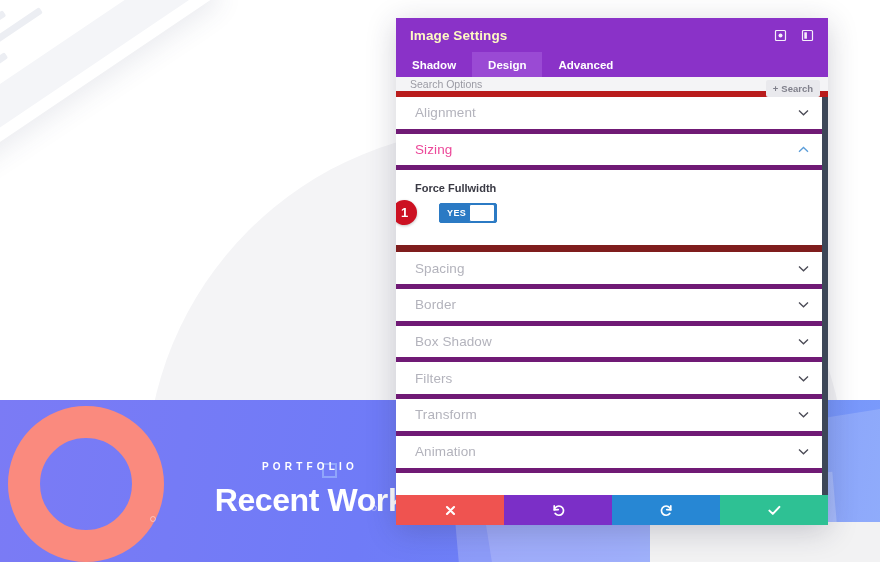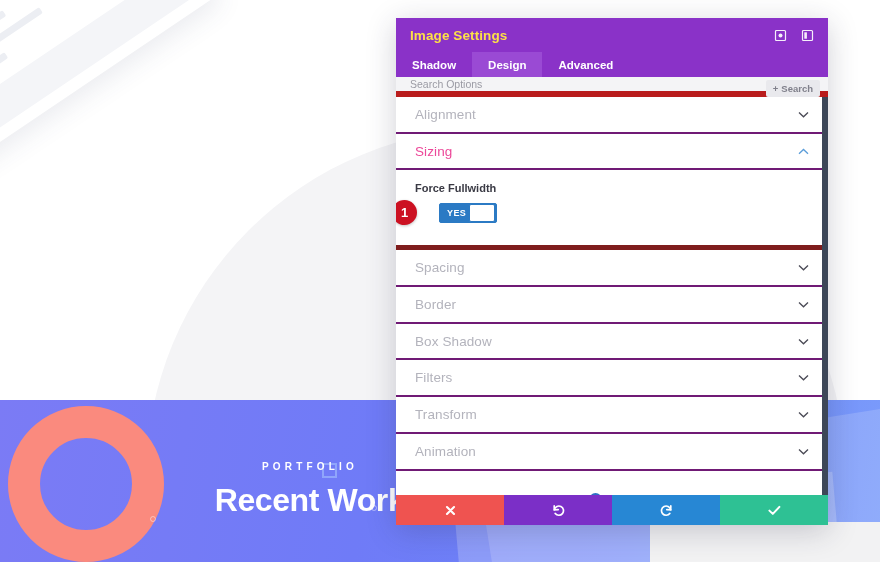--- a/index.html
+++ b/index.html
@@ -178,21 +178,21 @@
 
   .modal-header {
     height: 34px;
     background: #8a32c8;
     display: flex;
     align-items: center;
     padding: 0 14px;
     flex: none;
   }
   .modal-title {
-    color: #fde047;
+    color: #fef9c3;
     font-size: 13.5px;
     font-weight: bold;
     letter-spacing: 0.1px;
     flex: 1;
   }
   .hdr-icons { display: flex; align-items: center; gap: 14px; }
   .hdr-ico {
     width: 13px; height: 13px;
     display: flex; align-items: center; justify-content: center;
     cursor: pointer;
@@ -252,21 +252,21 @@
 
   .modal-body {
     flex: 1;
     overflow: hidden;
     position: relative;
     background: #ffffff;
   }
 
   .acc-row {
     height: 36.7px;
-    border-bottom: 2px solid #701a75;
+    border-bottom: 5px solid #701a75;
     display: flex;
     align-items: center;
     padding: 0 19px;
     cursor: pointer;
     background: #ffffff;
   }
   .acc-label {
     flex: 1;
     font-size: 13.5px;
     color: #b3b3bc;
@@ -275,21 +275,21 @@
   .acc-row.open .acc-label { color: #ec4899; }
   .chev {
     width: 11px; height: 7px;
     flex: none;
     color: #4a4a55;
   }
   .acc-row.open .chev { color: #5b9dd9; }
 
   .sizing-panel {
     padding: 12px 8px 22px 19px;
-    border-bottom: 5px solid #7f1d1d;
+    border-bottom: 7px solid #7f1d1d;
     background: #ffffff;
     position: relative;
   }
   .field-label {
     font-size: 11px;
     font-weight: bold;
     color: #3a3a44;
     margin-bottom: 8px;
   }
   .toggle {

